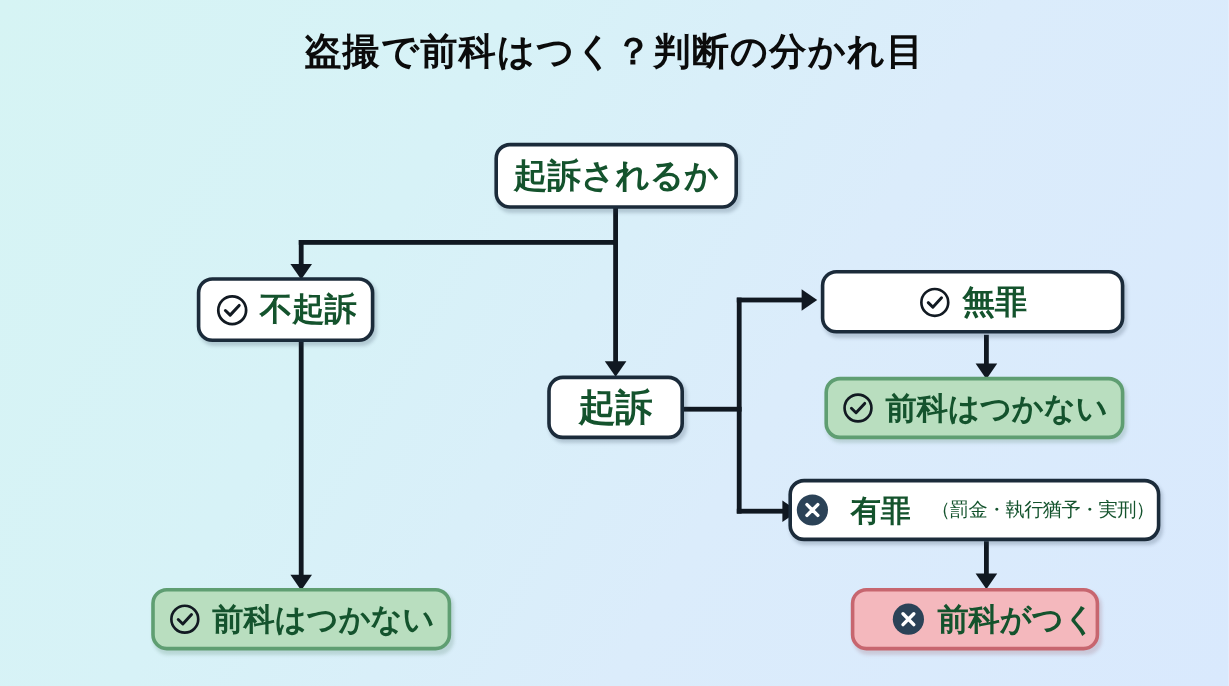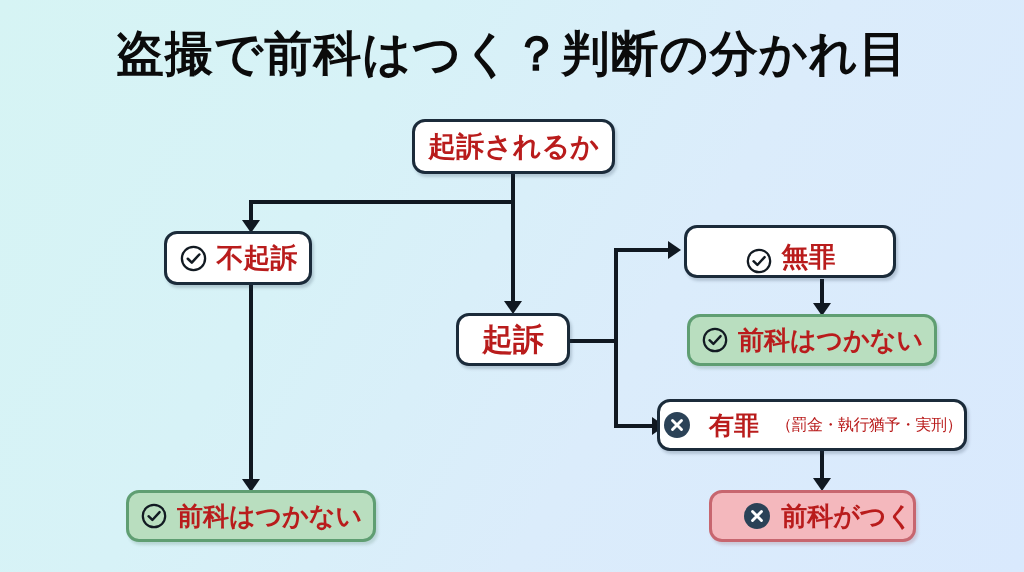--- a/index.html
+++ b/index.html
@@ -9,38 +9,38 @@
     font-family:"Liberation Sans","DejaVu Sans",sans-serif;
   }
   #stage{
     position:relative;width:1024px;height:572px;
     background:linear-gradient(120deg,#d6f4f4 0%,#d7f2f7 32%,#dbecfb 62%,#d9e9fd 100%);
   }
   
   .title{
     position:absolute;left:0;top:22px;width:1024px;
     text-align:center;
-    font-size:48px;font-weight:bold;color:#0b0b0b;
+    font-size:31px;font-weight:bold;color:#0b0b0b;
     letter-spacing:1px;
     font-family:"DejaVu Sans","Liberation Sans",sans-serif;
     white-space:nowrap;
   }
   
   .node{
     position:absolute;
     box-sizing:border-box;
     display:flex;align-items:center;justify-content:center;
     gap:9px;
     border:3px solid #1b2b3a;
     border-radius:13px;
     background:#ffffff;
     box-shadow:2px 3px 3px rgba(40,60,80,.22);
     font-family:"DejaVu Sans","Liberation Sans",sans-serif;
     font-weight:bold;
-    color:#b91c1c;
+    color:#14532d;
     white-space:nowrap;
     z-index:3;
   }
   .node .label{display:inline-block;}
   .node .sub{font-size:16px;font-weight:normal;letter-spacing:-.5px;}
   .node.green{
     background:#b9debf;border-color:#5f9e72;border-width:3px;
     box-shadow:2px 3px 3px rgba(60,110,80,.20);
   }
   .node.red{
@@ -106,21 +106,21 @@
       <circle cx="12" cy="12" r="9.6" fill="none" stroke="#121a22" stroke-width="1.9"></circle>
       <path d="M7.3 12.2 L10.6 15.4 L16.8 8.7" fill="none" stroke="#121a22" stroke-width="2.1" stroke-linecap="round" stroke-linejoin="round"></path>
     </svg>
     <span class="label">不起訴</span>
   </div>
 
   <div class="node" style="left:456px;top:313px;width:114px;height:53px;font-size:31px;">
     <span class="label">起訴</span>
   </div>
 
-  <div class="node" style="left:684px;top:225px;width:212px;height:53px;font-size:27px;align-items:flex-end;">
+  <div class="node" style="left:684px;top:225px;width:253px;height:53px;font-size:27px;">
     <svg class="ic" width="28" height="28" viewBox="0 0 24 24">
       <circle cx="12" cy="12" r="9.6" fill="none" stroke="#121a22" stroke-width="1.9"></circle>
       <path d="M7.3 12.2 L10.6 15.4 L16.8 8.7" fill="none" stroke="#121a22" stroke-width="2.1" stroke-linecap="round" stroke-linejoin="round"></path>
     </svg>
     <span class="label">無罪</span>
   </div>
 
   <div class="node" style="left:657px;top:399px;width:310px;height:52px;font-size:25px;gap:17px;">
     <svg class="ic" width="30" height="30" viewBox="0 0 24 24">
       <circle cx="12" cy="12" r="10.4" fill="#2b4257"></circle>

